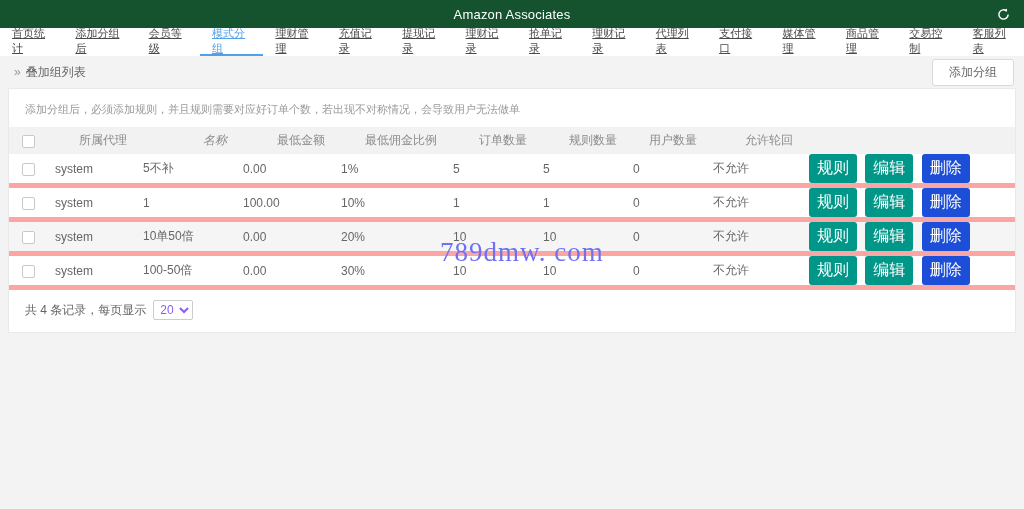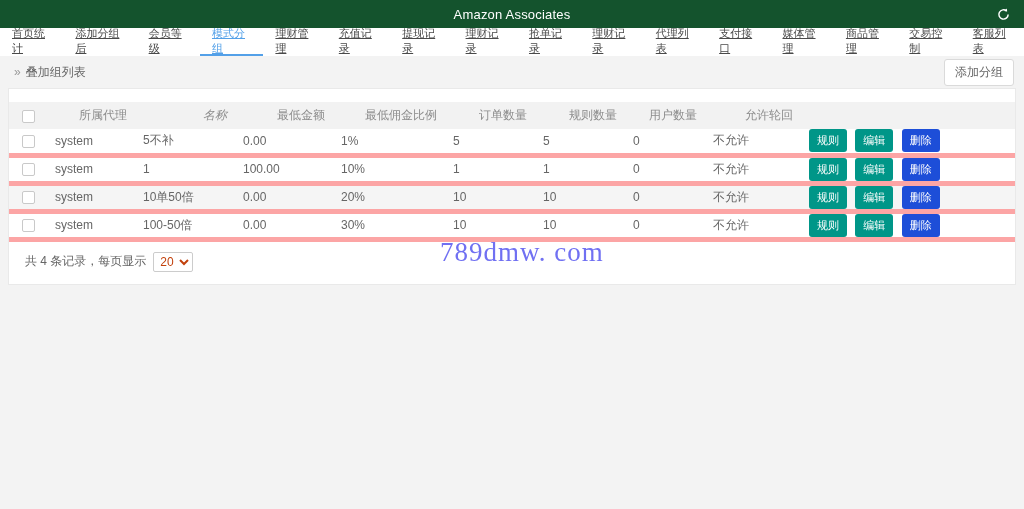--- a/index.html
+++ b/index.html
@@ -68,21 +68,21 @@
     padding: 0 10px 0 14px;
   }
   .breadcrumb { font-size: 12px; color: #666; display: flex; align-items: center; gap: 5px; }
   .breadcrumb-chevron { color: #999; font-size: 12px; }
   .add-group-btn {
     background: #fff;
     border: 1px solid #dadada;
     border-radius: 3px;
     color: #666;
     font-size: 12px;
-    padding: 4px 10px;
+    padding: 4px 16px;
     cursor: pointer;
   }
 
   
   .card {
     margin: 0 8px;
     background: #fff;
     border: 1px solid #e9e9e9;
     padding-top: 13px;
   }
@@ -125,39 +125,39 @@
     border-radius: 2px;
     background: #fff;
     vertical-align: middle;
     cursor: pointer;
   }
 
   .btn {
     border: none;
     border-radius: 3px;
     color: #fff;
-    font-size: 11px;
+    font-size: 16px;
     padding: 4px 8px;
     margin-right: 5px;
     cursor: pointer;
     font-family: Liberation Mono, monospace;
   }
   .btn-teal { background: #009688; }
   .btn-orange { background: #1d4ed8; }
 
   
   .pagination {
     font-size: 12px;
     color: #666;
     padding: 10px 16px 12px;
     display: flex; align-items: center; gap: 4px;
   }
   .per-page-select {
     font-size: 12px;
-    color: #c2410c;
+    color: #8b5cf6;
     border: 1px solid #ccc;
     border-radius: 2px;
     background: #fff;
     padding: 1px 2px;
     margin: 0 3px;
     font-family: inherit;
   }
 
   
   .watermark {
@@ -211,20 +211,21 @@
 
 <div class="breadcrumb-bar">
   <div class="breadcrumb">
     <span class="breadcrumb-chevron">»</span>
     <span>叠加组列表</span>
   </div>
   <button class="add-group-btn">添加分组</button>
 </div>
 
 <div class="card">
+  <div class="note">添加分组后，必须添加规则，并且规则需要对应好订单个数，若出现不对称情况，会导致用户无法做单</div>
 
   <table>
     <thead>
       <tr>
         <th class="col-check cell-check">
           <input type="checkbox" class="plain-check" style="">
         </th>
         <th class="col-agent">所属代理</th>
         <th class="col-name">名称</th>
         <th class="col-amount">最低金额</th>

